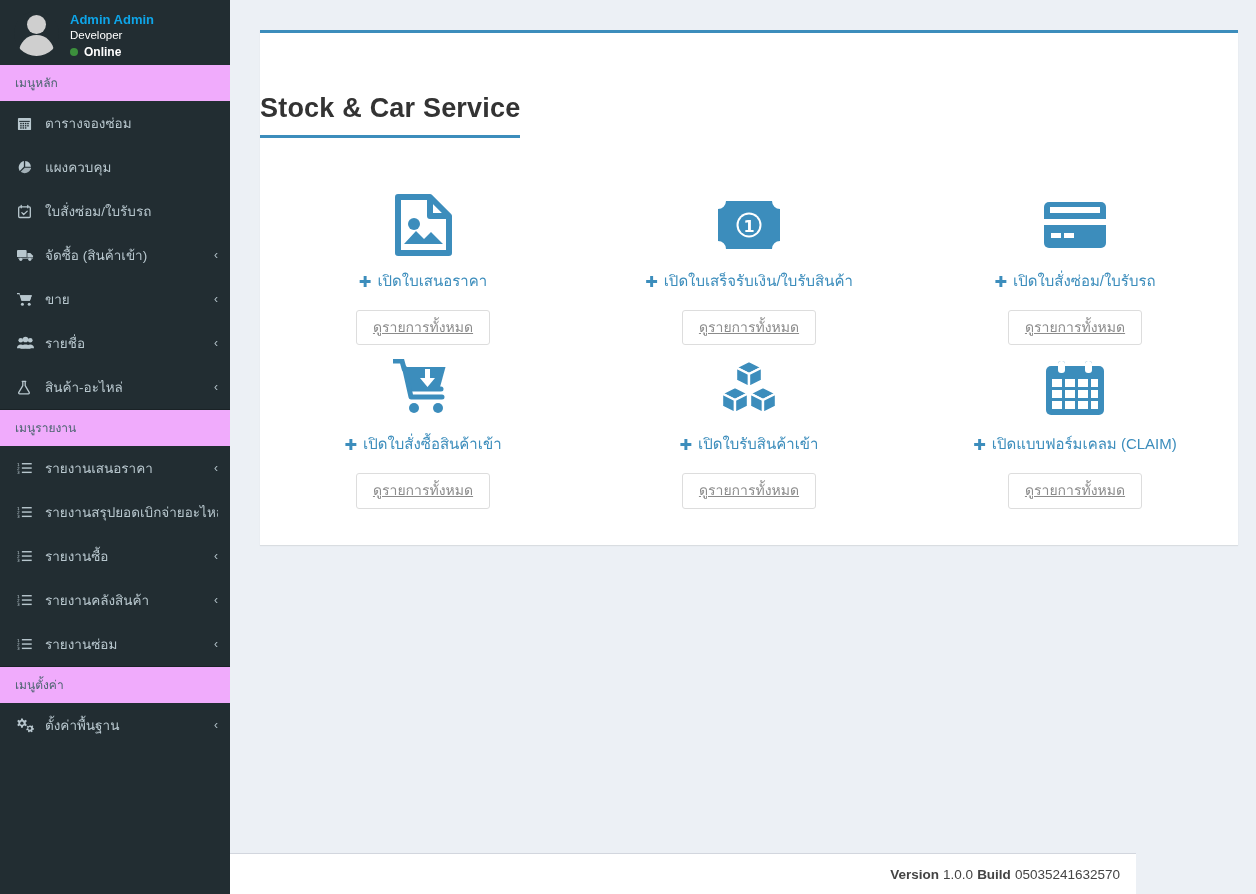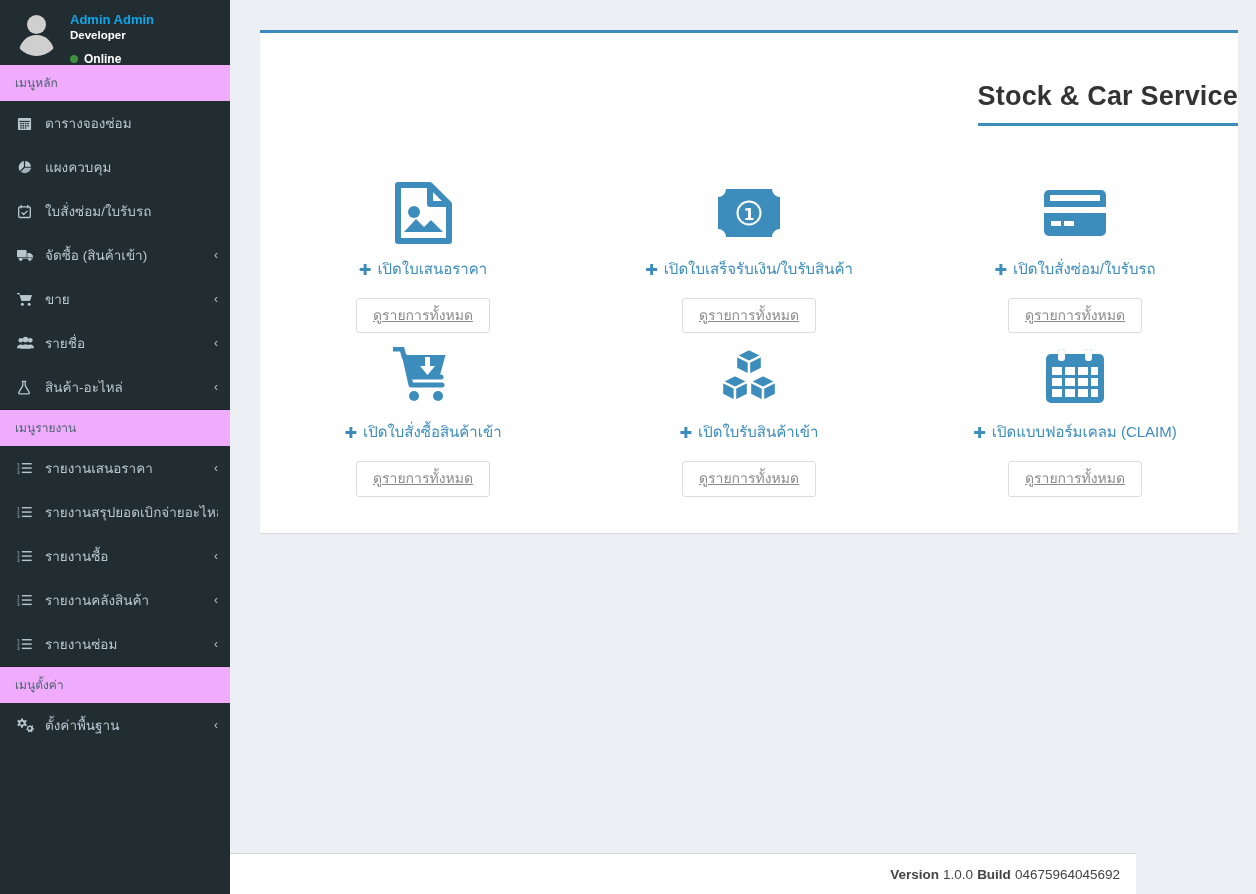--- a/index.html
+++ b/index.html
@@ -45,22 +45,22 @@
     width: 35px; height: 26px;
     border-radius: 18px 18px 0 0;
     background: #cfcfcf;
   }
   .user-info { padding-left: 11px; padding-top: 2px; line-height: 1; }
   .user-name {
     color: #0ea5e9; font-size: 13px; font-weight: bold;
     margin-bottom: 4px; white-space: nowrap;
   }
   .user-role {
-    color: #fff; font-size: 11.5px; font-weight: bold;
-    margin-bottom: 11px;
+    color: #fff; font-size: 11.5px; font-weight: normal;
+    margin-bottom: 4px;
   }
   .user-status {
     color: #fff; font-size: 12px; font-weight: bold;
     display: flex; align-items: center;
   }
   .status-dot {
     width: 8px; height: 8px; border-radius: 50%;
     background: #3c8f3c; margin-right: 6px; display: inline-block;
   }
 
@@ -108,21 +108,21 @@
     width: 1026px; height: 853px;
     padding: 30px 18px 0 30px;
   }
   .panel {
     width: 978px;
     background: #fff;
     border-top: 3px solid #3c8dbc;
     box-shadow: 0 1px 1px rgba(0,0,0,0.08);
     padding: 0 0 24px 0;
   }
-  .panel-title-row { text-align: right; padding-top: 30px; }
+  .panel-title-row { text-align: left; padding-top: 42px; }
   .panel-title {
     display: inline-block;
     font-size: 27px; font-weight: bold;
     color: #333; letter-spacing: .2px;
     padding-bottom: 11px;
     border-bottom: 3px solid #3c8dbc;
   }
 
   .cards-grid {
     display: grid;
@@ -506,17 +506,17 @@
       </section>
     </div>
 
     <footer class="footer">
       <b>Version</b>
         <span class="sep"></span>
         <span>1.0.0</span>
         <span class="sep"></span>
         <b>Build</b>
         <span class="sep"></span>
-        <span>04675964045692</span>
+        <span>05035241632570</span>
     </footer>
 
   </div>
 </div>
 
 </body></html>

